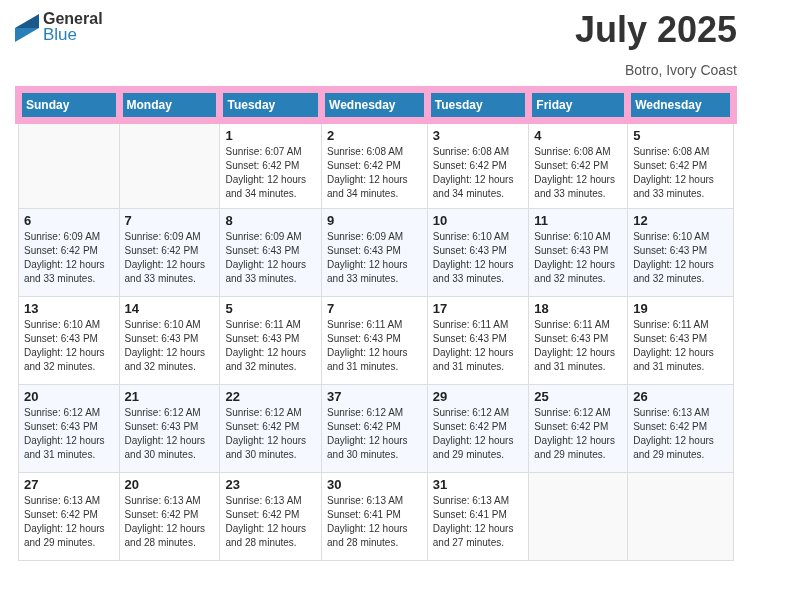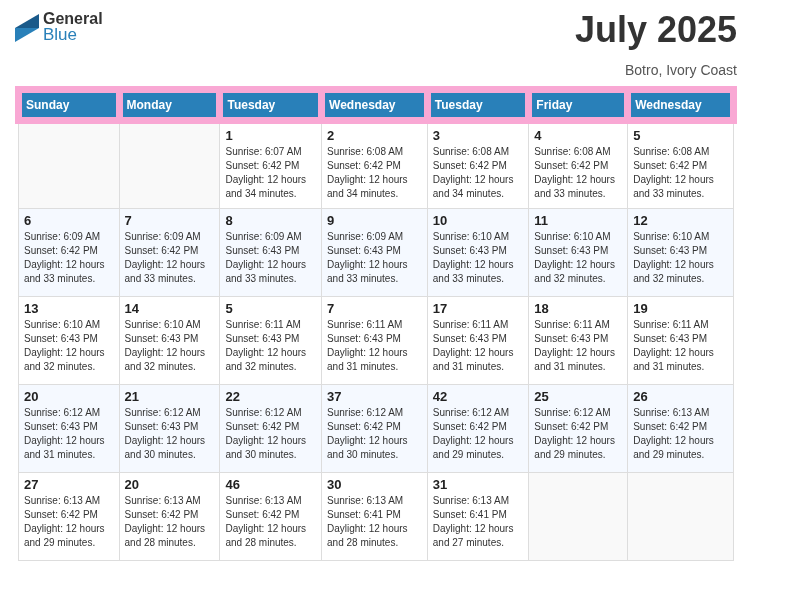--- a/index.html
+++ b/index.html
@@ -311,21 +311,21 @@
           </td>
           <td>
             <span class="day-number">37</span>
             <div class="day-info">
               <div>Sunrise: 6:12 AM</div>
               <div>Sunset: 6:42 PM</div>
               <div>Daylight: 12 hours and 30 minutes.</div>
             </div>
           </td>
           <td>
-            <span class="day-number">42</span>
+            <span class="day-number">29</span>
             <div class="day-info">
               <div>Sunrise: 6:12 AM</div>
               <div>Sunset: 6:42 PM</div>
               <div>Daylight: 12 hours and 29 minutes.</div>
             </div>
           </td>
           <td>
             <span class="day-number">25</span>
             <div class="day-info">
               <div>Sunrise: 6:12 AM</div>
@@ -353,21 +353,21 @@
           </td>
           <td>
             <span class="day-number">20</span>
             <div class="day-info">
               <div>Sunrise: 6:13 AM</div>
               <div>Sunset: 6:42 PM</div>
               <div>Daylight: 12 hours and 28 minutes.</div>
             </div>
           </td>
           <td>
-            <span class="day-number">46</span>
+            <span class="day-number">23</span>
             <div class="day-info">
               <div>Sunrise: 6:13 AM</div>
               <div>Sunset: 6:42 PM</div>
               <div>Daylight: 12 hours and 28 minutes.</div>
             </div>
           </td>
           <td>
             <span class="day-number">30</span>
             <div class="day-info">
               <div>Sunrise: 6:13 AM</div>

